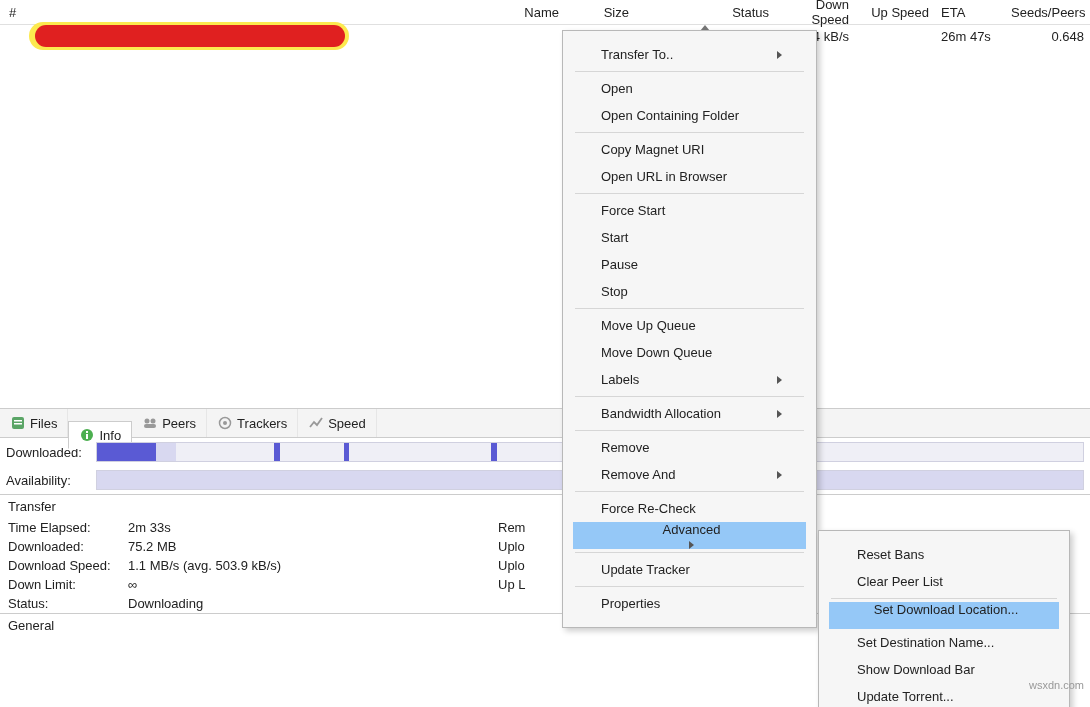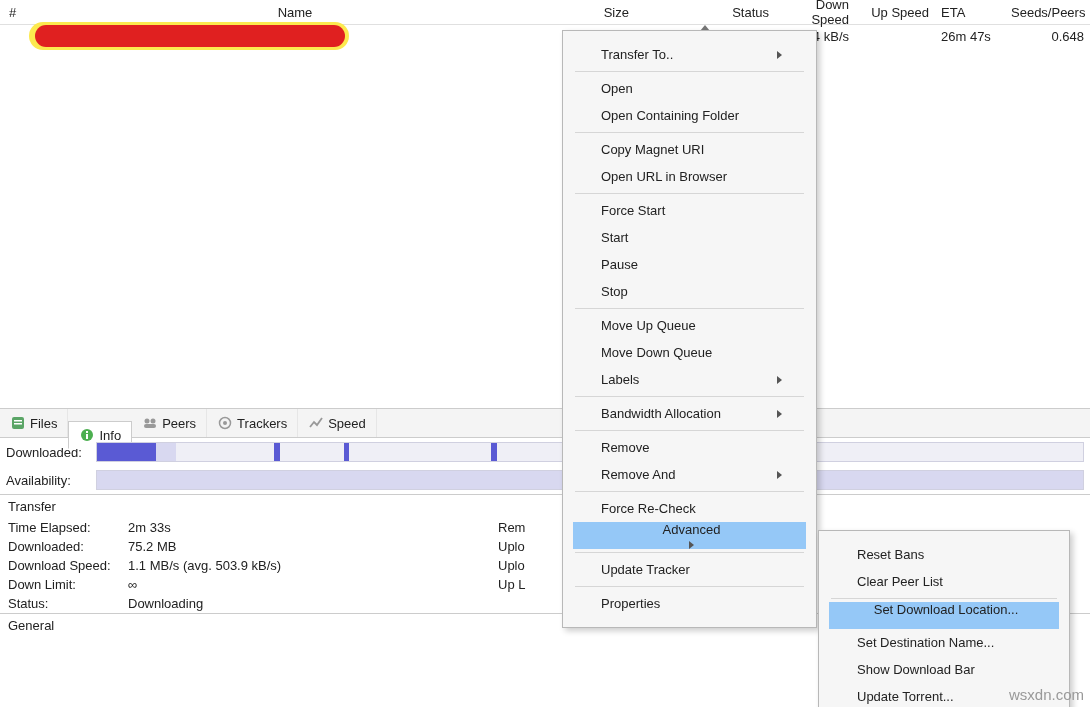--- a/index.html
+++ b/index.html
@@ -1,20 +1,20 @@
 <!DOCTYPE html>
 <html><head>
 <meta charset="utf-8">
 <style>
 * { margin:0; padding:0; box-sizing:border-box; font-family:"Segoe UI",Tahoma,sans-serif; font-size:13px; color:#222; }
 body { background:#fff; width:1090px; height:707px; position:relative; overflow:hidden; }
 .hdr { display:flex; align-items:center; height:25px; background:#fff; border-bottom:1px solid #e0e0e0; }
 .hdr div { padding:0 6px; text-align:right; }
 .hdr .hnum { width:25px; text-align:center; }
-.hdr .hname { flex:1; text-align:center; }
+.hdr .hname { flex:1; text-align:right; }
 .hdr .hsize { width:70px; }
 .hdr .hstat { width:140px; position:relative; }
 .hdr .hstat svg { position:absolute; left:50%; top:20px; transform:translateX(-50%); }
 .hdr .hds, .hdr .hus { width:80px; }
 .hdr .heta { width:70px; text-align:left; }
 .hdr .hsp { width:85px; }
 .row { display:flex; align-items:center; height:23px; background:#fff; }
 .row>div { padding:0 6px; text-align:right; }
 .row .rnum { width:25px; text-align:center; }
 .row .rname { flex:1; position:relative; height:23px; }
@@ -41,21 +41,21 @@
 .grid { display:flex; padding:2px 8px; }
 .grid .g1 { width:120px; }
 .grid .g2 { width:370px; }
 .grid .g3 { width:80px; }
 .menu { position:absolute; background:#f6f6f6; border:1px solid #b8b8b8; box-shadow:3px 3px 6px rgba(0,0,0,.2); padding:10px; }
 .mi { display:flex; align-items:center; justify-content:space-between; height:27px; padding:0 24px 0 28px; white-space:nowrap; cursor:default; }
 .mi.hl { background:#95c8f7;flex-direction:column; }
 .mi.dis { color:#9a9a9a; }
 .msep { height:1px; background:#d6d6d6; margin:3px 2px; }
 .arrow::after { content:""; display:inline-block; border-left:5px solid #555; border-top:4px solid transparent; border-bottom:4px solid transparent; }
-.watermark { position:absolute; right:6px; bottom:4px; color:#999; font-size:15px;margin-left:20px; }
+.watermark { position:absolute; right:6px; bottom:16px; color:#999; font-size:11px;margin-left:20px; }
 </style>
 </head>
 <body>
 
 <div class="hdr">
   <div class="hnum">#</div>
   <div class="hname">Name</div>
   <div class="hsize">Size</div>
   <div class="hstat"><span>Status</span>
     <svg width="10" height="6">

